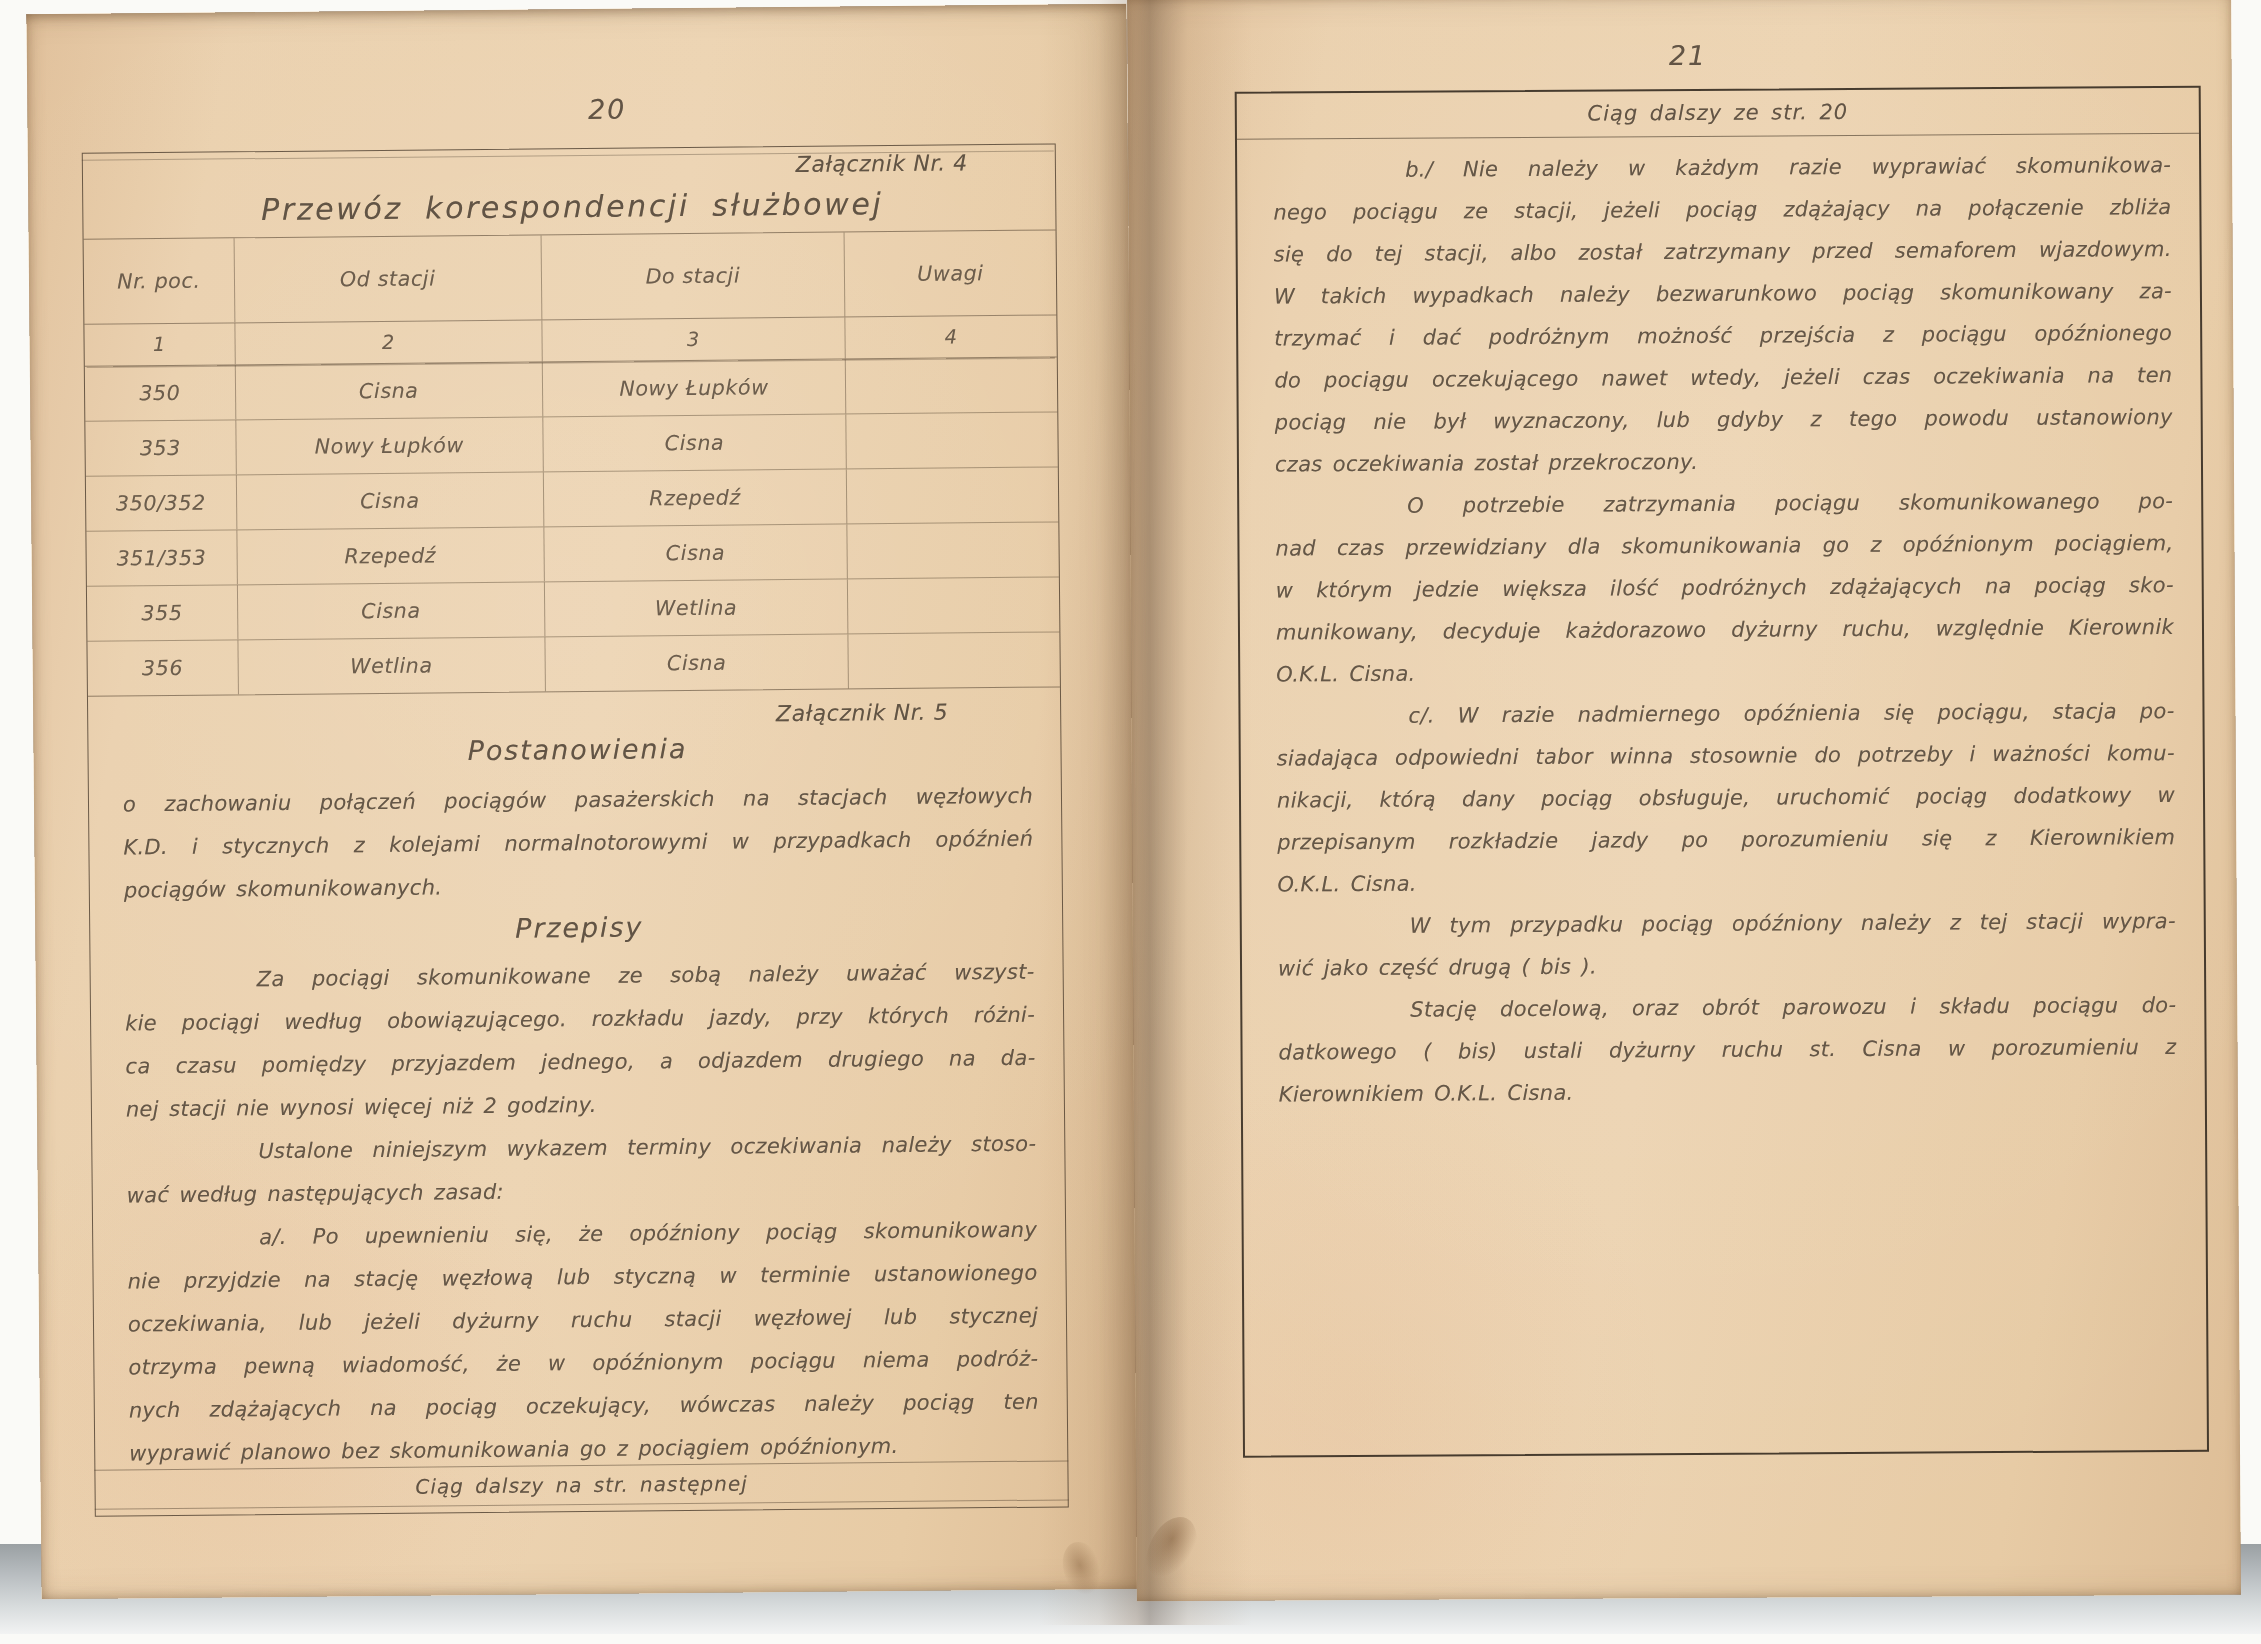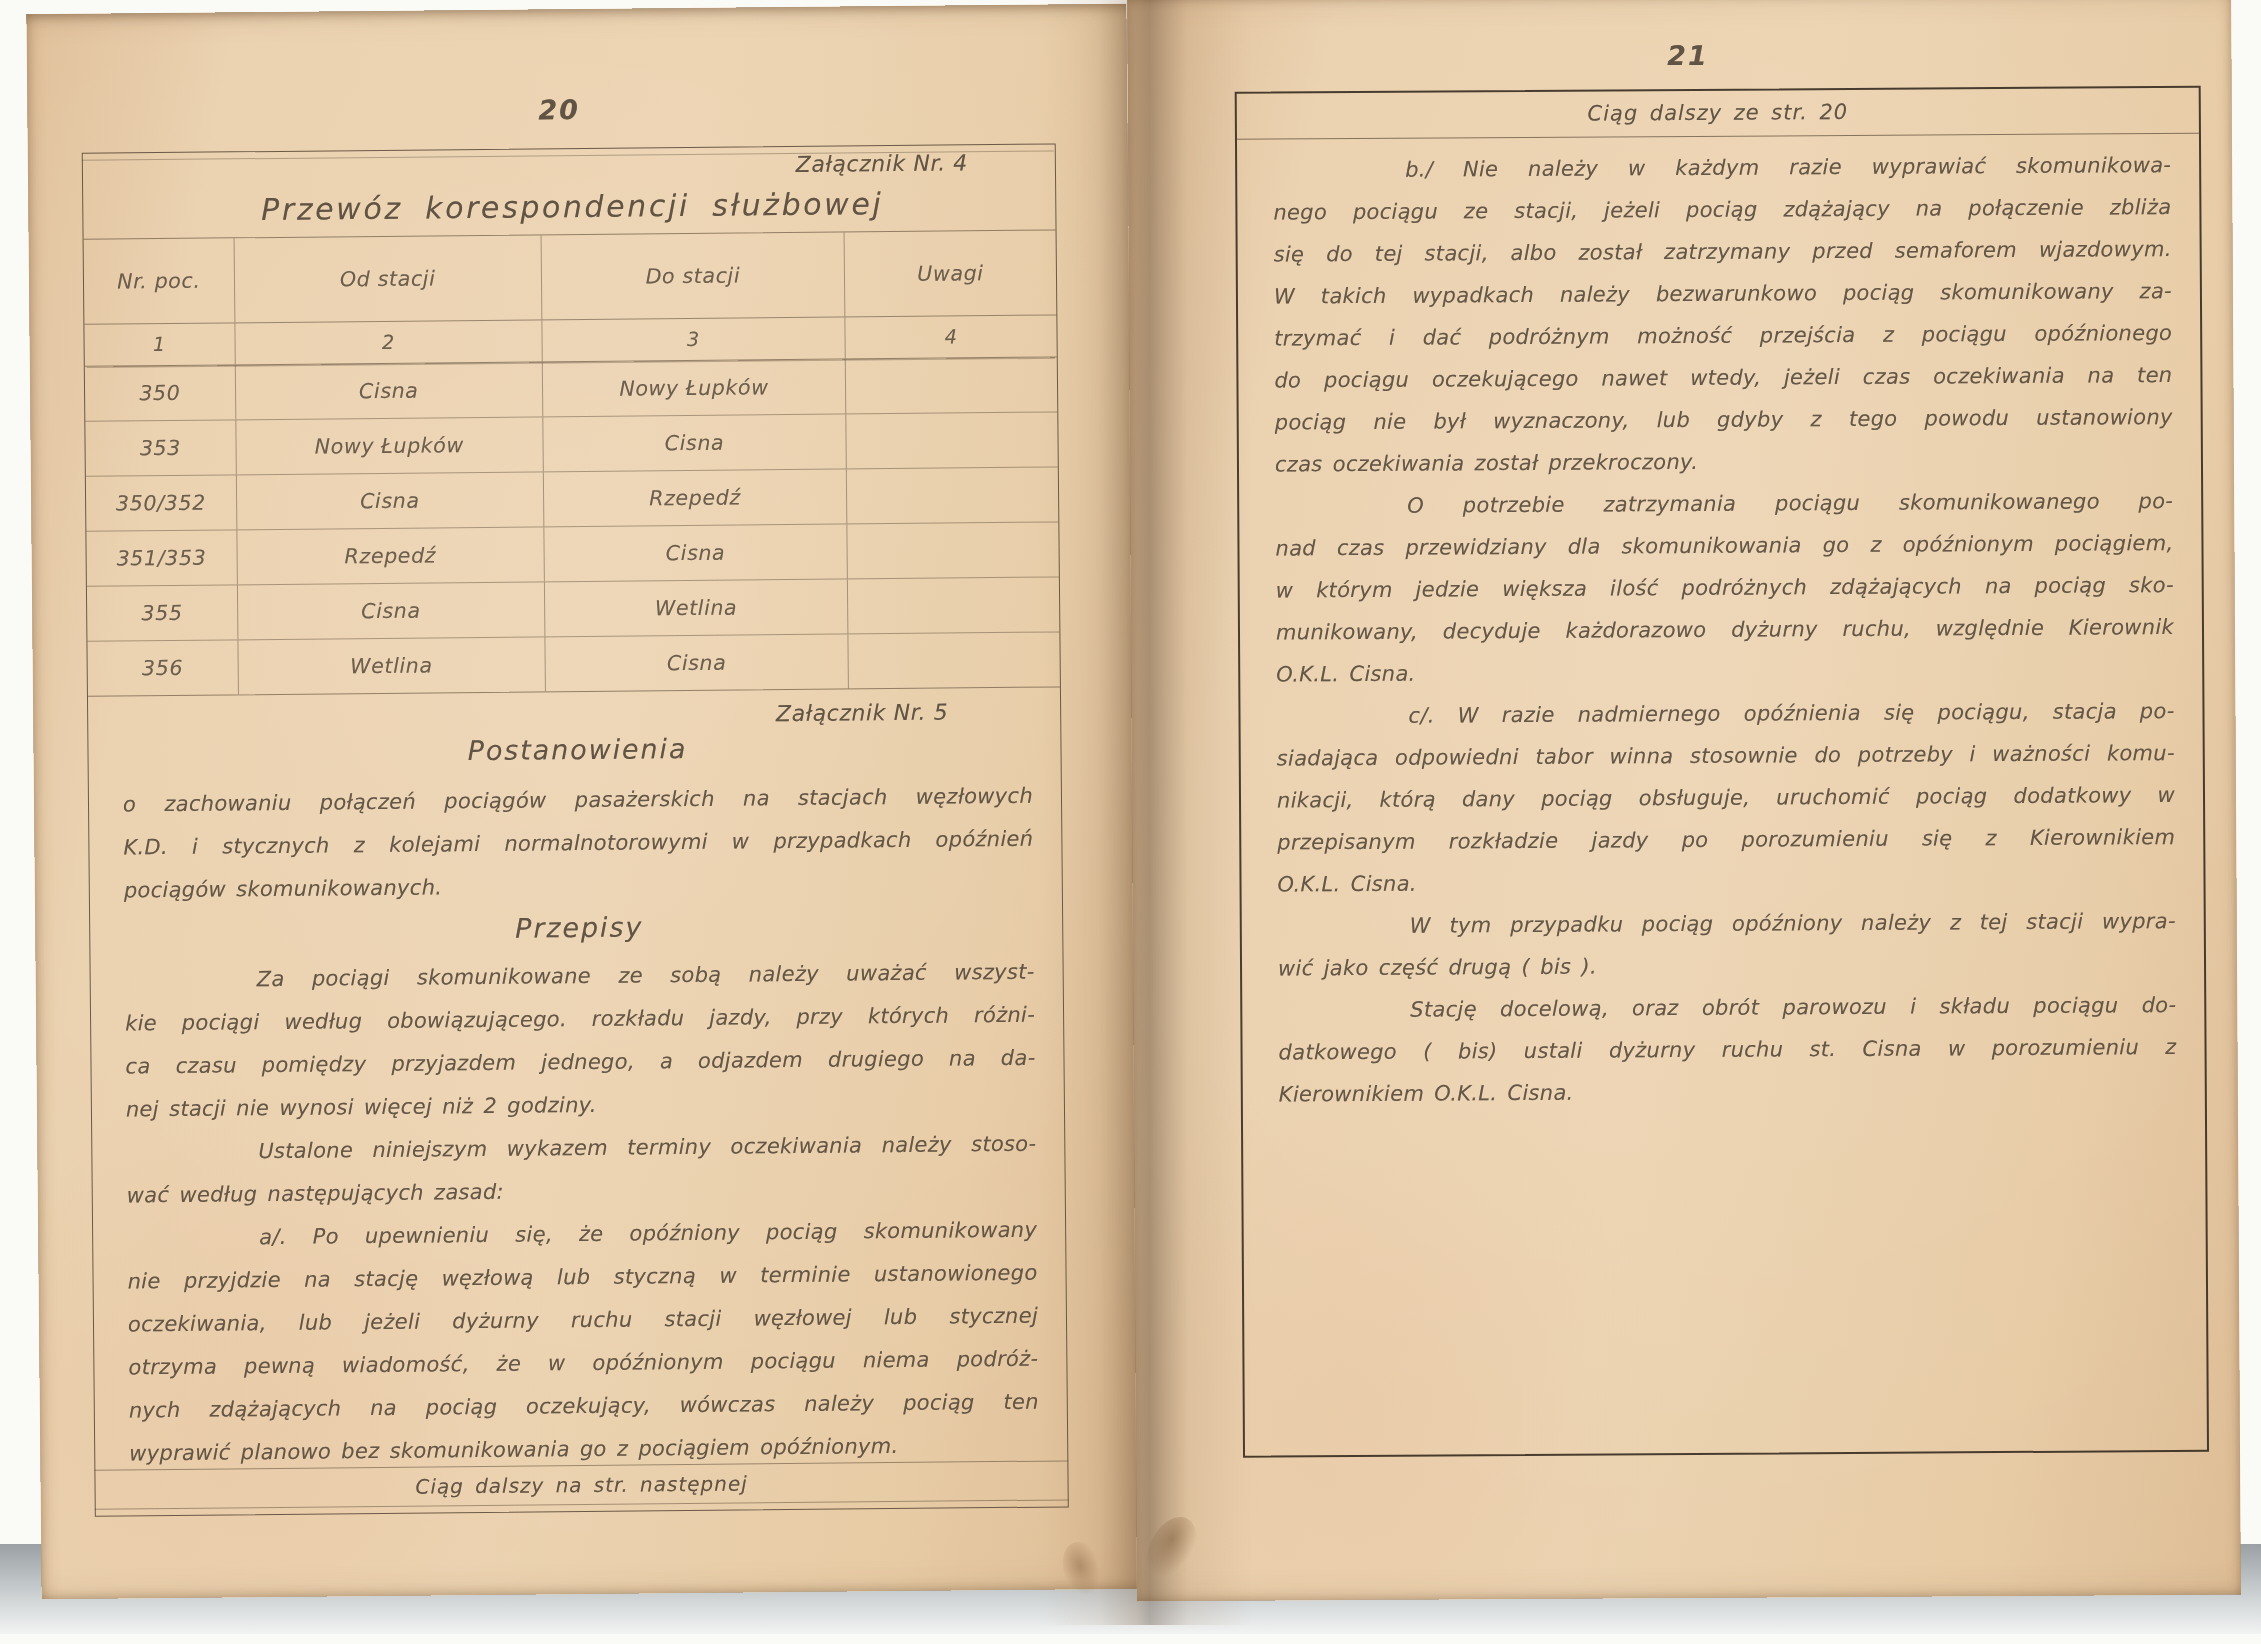--- a/index.html
+++ b/index.html
@@ -24,22 +24,22 @@
                inset -9px 0 14px -9px rgba(120,85,50,0.40),
                inset 0 -7.7px 11.6px -7.7px rgba(95,66,38,0.35);}
   .gutter{position:absolute;left:1039px;top:0;width:213px;height:1625px;pointer-events:none;
     background:linear-gradient(90deg,rgba(0,0,0,0) 0%,rgba(140,100,60,0.10) 28%,rgba(105,72,42,0.26) 46%,
       rgba(70,47,28,0.32) 52%,rgba(140,100,60,0.13) 70%,rgba(0,0,0,0) 100%);}
   .wrinkle{position:absolute;border-radius:50%;pointer-events:none;}
   .w1{left:1149px;top:1515px;width:45px;height:71px;transform:rotate(25deg);
     background:radial-gradient(ellipse at 40% 35%, rgba(110,72,38,0.45), rgba(0,0,0,0) 62%);}
   .w2{left:1064px;top:1541px;width:39px;height:58px;transform:rotate(-20deg);
     background:radial-gradient(ellipse at 45% 40%, rgba(110,72,38,0.38), rgba(0,0,0,0) 62%);}
-  .pageno{position:absolute;font-size:27px;letter-spacing:1.9px;opacity:.8;font-weight:bold;}
-  .pageno-left{left:511px;top:85px;width:103px;text-align:left;}
+  .pageno{position:absolute;font-size:27px;letter-spacing:1.9px;opacity:.8;}
+  .pageno-left{left:496px;top:85px;width:103px;text-align:right;}
   .pageno-right{left:509px;top:45px;width:103px;text-align:center;}
   
   .box{position:absolute;box-sizing:border-box;}
   .box-left{left:54px;top:139px;width:974px;height:1364px;border:1.3px solid rgba(70,57,42,0.78);
     padding:3.9px 28px 0 34px;}
   .box-left::before{content:"";position:absolute;left:-1.3px;top:5.8px;width:100%;height:0;
     border-top:1.3px solid rgba(70,57,42,0.35);}
   .box-right{left:107px;top:94px;width:966px;height:1366px;border:2.6px solid rgba(48,39,28,0.88);
     padding:0 28px 0 36px;}
   

